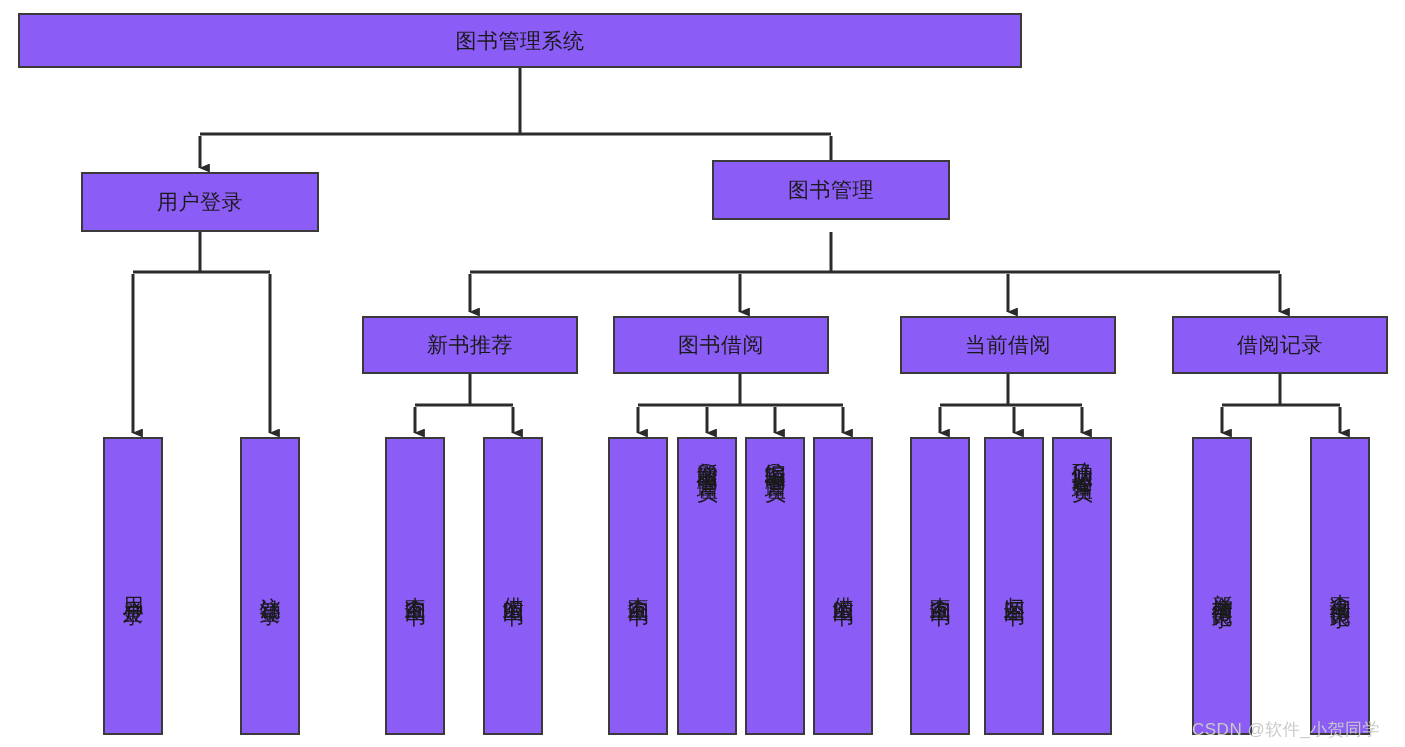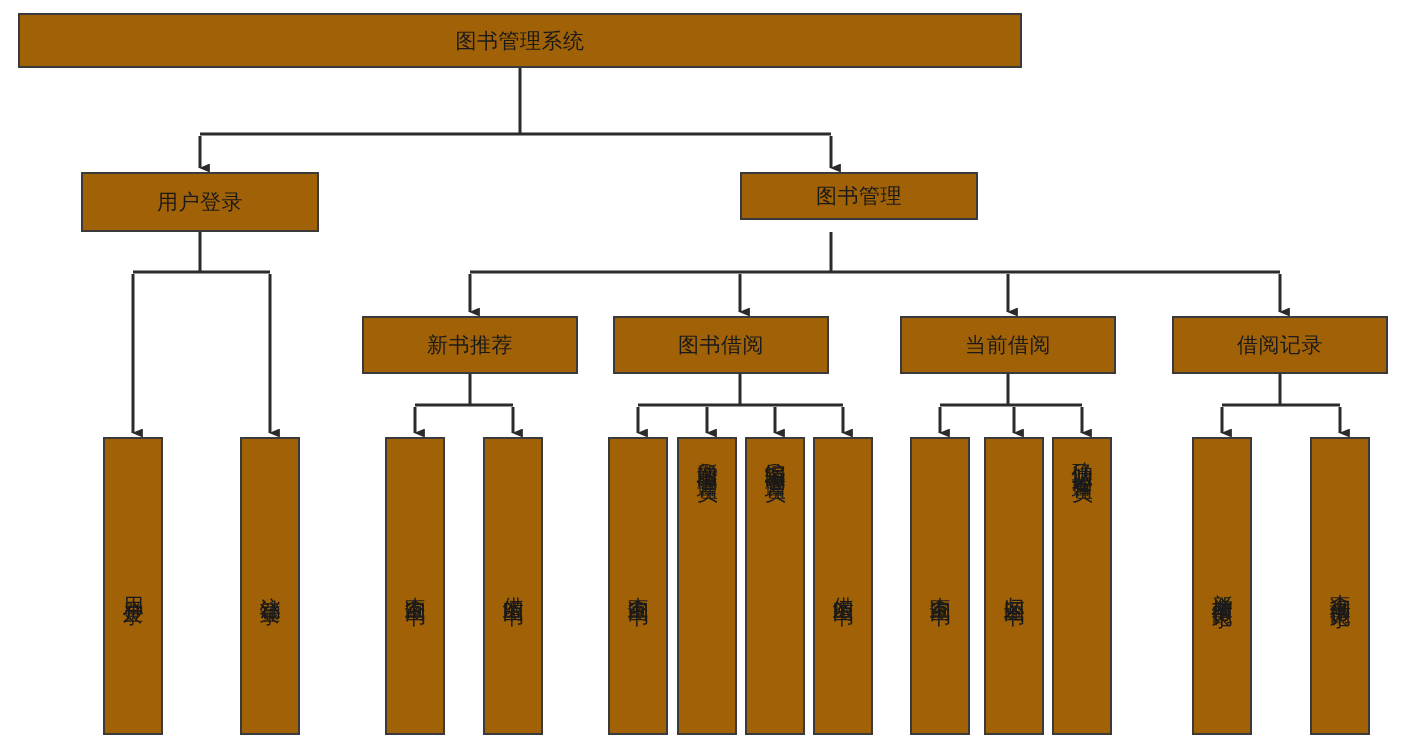--- a/index.html
+++ b/index.html
@@ -21,21 +21,21 @@
     position: absolute;
     left: 0;
     top: 0;
     width: 1405px;
     height: 747px;
     pointer-events: none;
   }
   .node {
     position: absolute;
     box-sizing: border-box;
-    background: #a16207;
+    background: #8b5cf6;
     border: 2.5px solid #3a3a3a;
     display: flex;
     align-items: center;
     justify-content: center;
     color: #1a1a1a;
   }
   .node .label {
     display: block;
     text-align: center;
     letter-spacing: 0.5px;
@@ -126,21 +126,21 @@
     </g>
   </svg>
 
   <div class="node horiz" style="left: 18px; top: 13px; width: 1004px; height: 55px;">
     <span class="label">图书管理系统</span>
   </div>
 
   <div class="node horiz" style="left: 81px; top: 172px; width: 238px; height: 60px;">
     <span class="label">用户登录</span>
   </div>
-  <div class="node horiz" style="left: 712px; top: 172px; width: 238px; height: 48px; margin-left: 28px;">
+  <div class="node horiz" style="left: 712px; top: 160px; width: 238px; height: 60px;">
     <span class="label">图书管理</span>
   </div>
 
   <div class="node horiz" style="left: 362px; top: 316px; width: 216px; height: 58px;">
     <span class="label">新书推荐</span>
   </div>
   <div class="node horiz" style="left: 613px; top: 316px; width: 216px; height: 58px;">
     <span class="label">图书借阅</span>
   </div>
   <div class="node horiz" style="left: 1172px; top: 316px; width: 216px; height: 58px;">
@@ -183,14 +183,15 @@
   <div class="node vert toptext" style="left: 1052px; top: 437px; width: 60px; height: 298px;">
     <span class="label">确认归还（管理员）</span>
   </div>
   <div class="node vert" style="left: 1192px; top: 437px; width: 60px; height: 298px;">
     <span class="label">新增借阅记录</span>
   </div>
   <div class="node vert" style="left: 1310px; top: 437px; width: 60px; height: 298px;">
     <span class="label">查询借阅记录</span>
   </div>
 
+  <div class="watermark" style="left: 1192px; top: 718px;">CSDN @软件_小贺同学</div>
 
 </div>
 
 </body></html>

